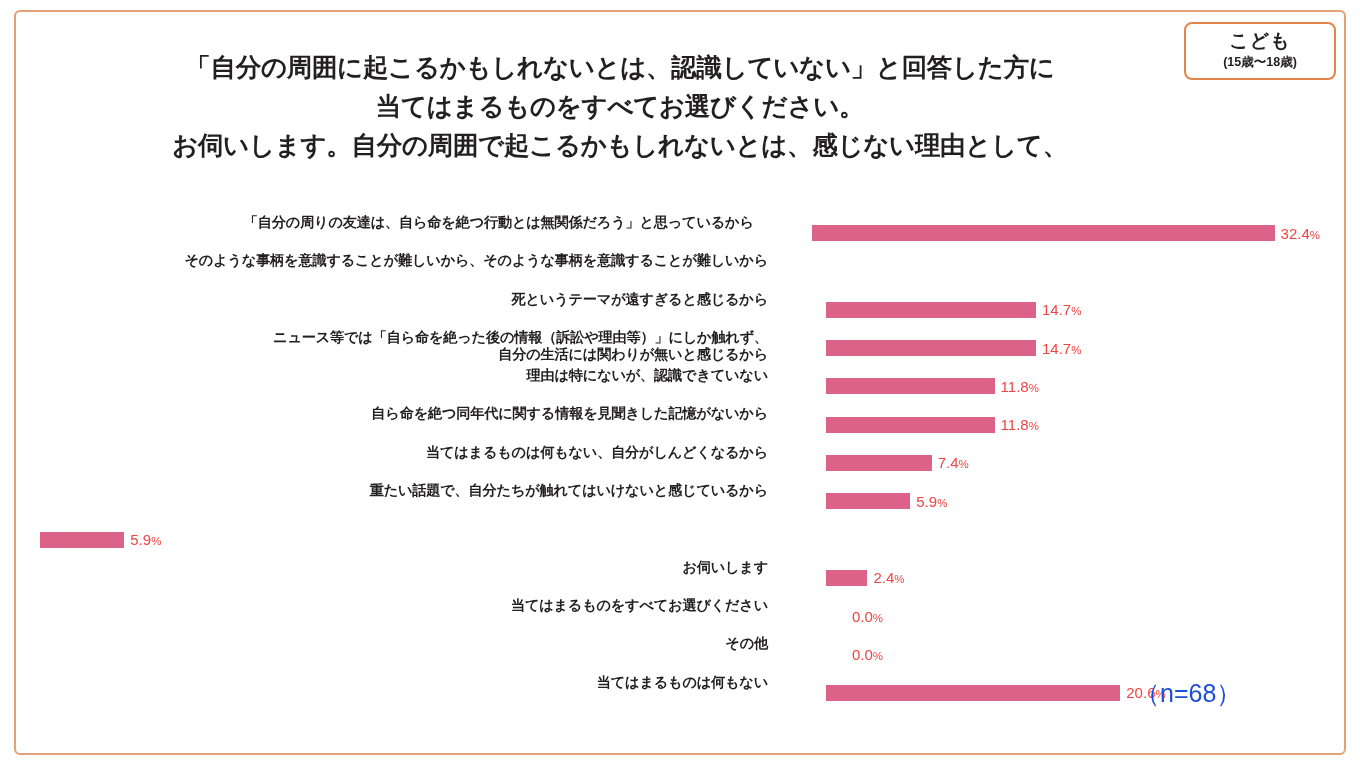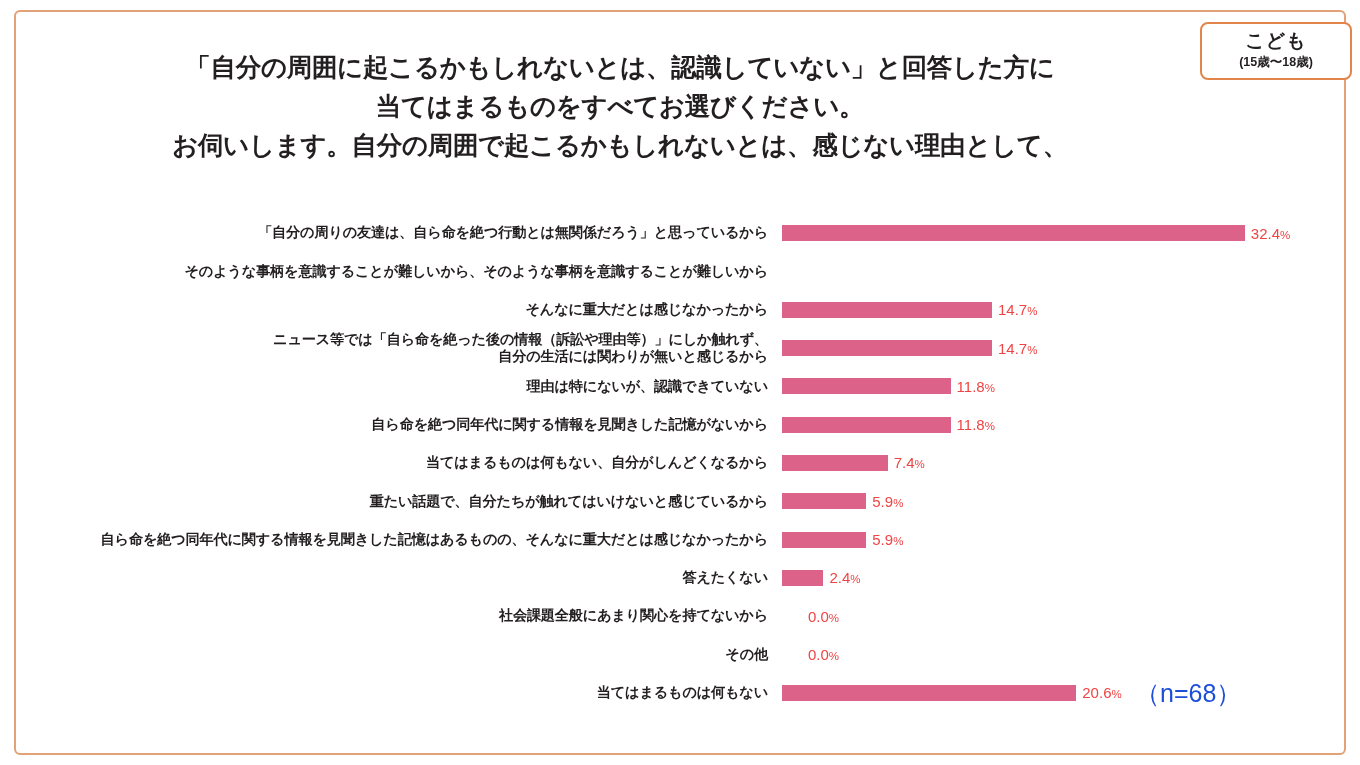--- a/index.html
+++ b/index.html
@@ -27,21 +27,21 @@
     left: 14px;
     top: 10px;
     width: 1332px;
     height: 745px;
     border: 2px solid #e2a176;
     border-radius: 6px;
     box-sizing: border-box;
   }
   .badge {
     position: absolute;
-    right: 8px;
+    right: 24px;
     top: 22px;
     width: 152px;
     height: 58px;
     border: 2px solid #e2854b;
     border-radius: 8px;
     box-sizing: border-box;
     display: flex;
     flex-direction: column;
     align-items: center;
     justify-content: center;
@@ -78,22 +78,22 @@
   }
   .chart {
     position: absolute;
     left: 40px;
     top: 214px;
     width: 1280px;
     height: 500px;
   }
   .row {
     display: flex;
-    align-items: center;
     height: 38.3px;
+    gap: 44px;
   }
   .row-label {
     width: 742px;
     text-align: right;
     font-size: 14.2px;
     font-weight: bold;
     line-height: 1.22;
     padding-right: 14px;
     box-sizing: border-box;
     color: #231f20;
@@ -158,21 +158,21 @@
         <div class="row-label">「自分の周りの友達は、自ら命を絶つ行動とは無関係だろう」と思っているから</div>
         <div class="bar-area">
           <div class="bar" style="width: 462.857px; background: rgb(221, 98, 137);"></div>
           <div class="bar-value"><span>32.4</span><span class="pct">%</span></div>
         </div>
       </div>
       <div class="row">
         <div class="row-label">そのような事柄を意識することが難しいから、そのような事柄を意識することが難しいから</div>
       </div>
       <div class="row">
-        <div class="row-label">そんなに重大だとは感じなかったから</div>
+        <div class="row-label">死というテーマが遠すぎると感じるから</div>
         <div class="bar-area">
           <div class="bar" style="width: 210px; background: rgb(221, 98, 137);"></div>
           <div class="bar-value"><span>14.7</span><span class="pct">%</span></div>
         </div>
       </div>
       <div class="row">
         <div class="row-label">ニュース等では「自ら命を絶った後の情報（訴訟や理由等）」にしか触れず、<span class="l2">自分の生活には関わりが無いと感じるから</span></div>
         <div class="bar-area">
           <div class="bar" style="width: 210px; background: rgb(221, 98, 137);"></div>
           <div class="bar-value"><span>14.7</span><span class="pct">%</span></div>
@@ -200,35 +200,34 @@
         </div>
       </div>
       <div class="row">
         <div class="row-label">重たい話題で、自分たちが触れてはいけないと感じているから</div>
         <div class="bar-area">
           <div class="bar" style="width: 84.2857px; background: rgb(221, 98, 137);"></div>
           <div class="bar-value"><span>5.9</span><span class="pct">%</span></div>
         </div>
       </div>
       <div class="row">
-        <div class="row-label">自ら命を絶つ同年代に関する情報を見聞きした記憶はあるものの、そんなに重大だとは感じなかったから</div>
         <div class="bar-area">
           <div class="bar" style="width: 84.2857px; background: rgb(221, 98, 137);"></div>
           <div class="bar-value"><span>5.9</span><span class="pct">%</span></div>
         </div>
       </div>
       <div class="row">
-        <div class="row-label">答えたくない</div>
+        <div class="row-label">お伺いします</div>
         <div class="bar-area">
           <div class="bar" style="width: 41.4286px; background: rgb(221, 98, 137);"></div>
           <div class="bar-value"><span>2.4</span><span class="pct">%</span></div>
         </div>
       </div>
       <div class="row">
-        <div class="row-label">社会課題全般にあまり関心を持てないから</div>
+        <div class="row-label">当てはまるものをすべてお選びください</div>
         <div class="bar-area">
           <div class="bar" style="width: 0px; background: rgb(221, 98, 137);"></div>
           <div class="bar-value zero"><span>0.0</span><span class="pct">%</span></div>
         </div>
       </div>
       <div class="row">
         <div class="row-label">その他</div>
         <div class="bar-area">
           <div class="bar" style="width: 0px; background: rgb(221, 98, 137);"></div>
           <div class="bar-value zero"><span>0.0</span><span class="pct">%</span></div>

